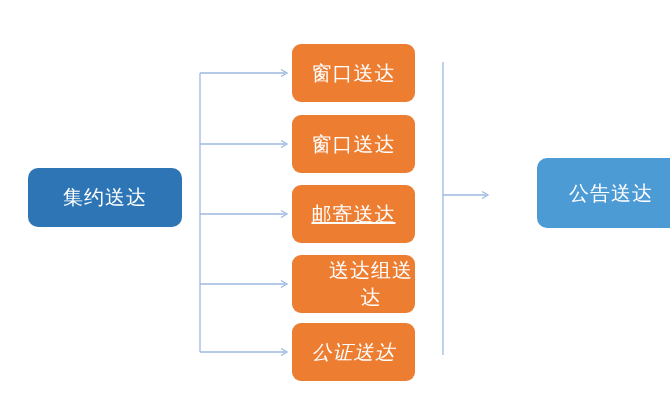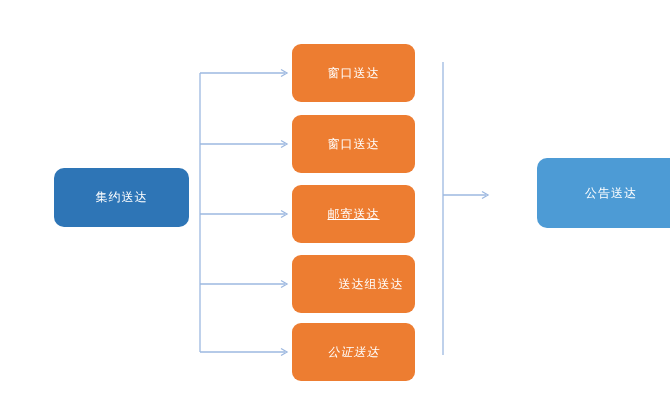--- a/index.html
+++ b/index.html
@@ -24,33 +24,32 @@
     stroke: var(--color-connector, #9DB8E0);
     stroke-width: 1.3;
     fill: none;
   }
   .node {
     position: absolute;
     display: flex;
     align-items: center;
     justify-content: center;
     color: var(--color-text, #ffffff);
-    font-size: 12px;
+    font-size: 20px;
     letter-spacing: 1px;
     text-align: center;
     box-sizing: border-box;
   }
   .node-source {
     left: 28px;
     top: 168px;
-    width: 135px;
+    width: 154px;
     height: 59px;
     background: var(--color-source_node, #2E75B6);
     border-radius: 10px;
-    margin-left: 26px;
   }
   .node-method {
     left: 292px;
     width: 123px;
     height: 58px;
     background: var(--color-method_node, #ED7D31);
     border-radius: 9px;
   }
   .node-method-0 { top: 44px; }
   .node-method-1 { top: 115px; }

